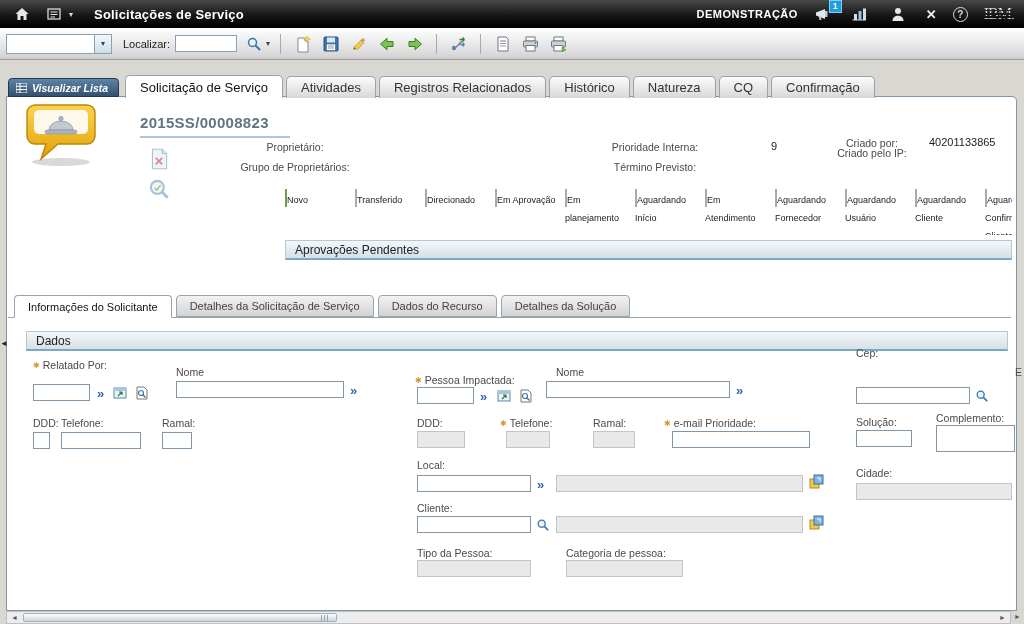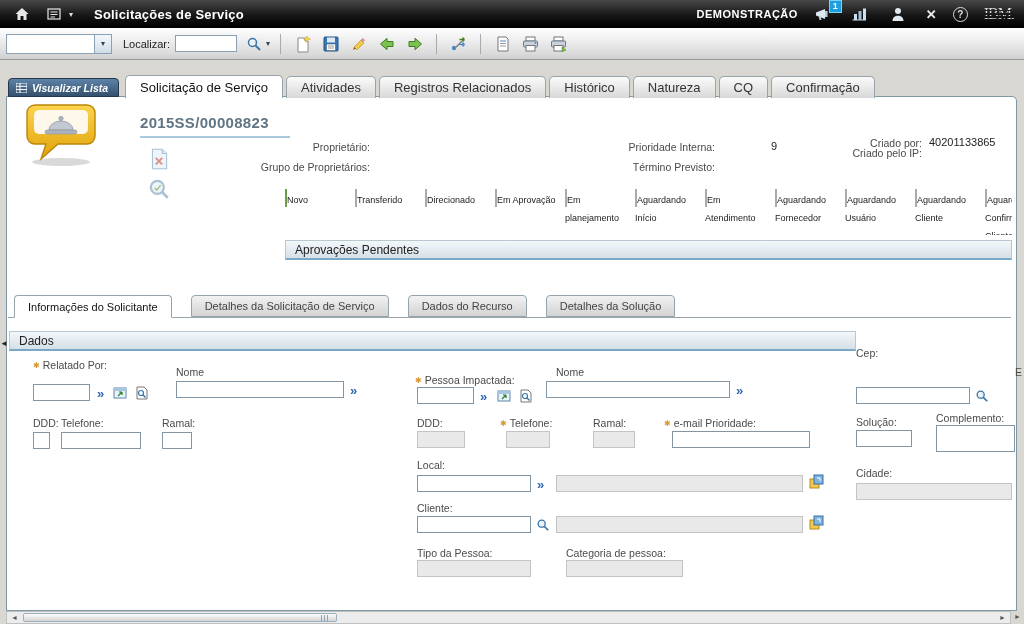--- a/index.html
+++ b/index.html
@@ -54,38 +54,38 @@
   .frame{position:absolute;left:6px;top:96px;width:1011px;height:515px;background:#fff;
     border:1px solid #7f96a5;border-radius:0 5px 0 0;z-index:1}
 
   
   .rec-id{position:absolute;left:140px;top:114px;font-size:15px;font-weight:bold;color:#5f7585;letter-spacing:.3px;z-index:3}
   .id-underline{position:absolute;left:140px;top:136px;width:150px;height:2px;background:#a9cadd;z-index:3}
   .sr-icon{position:absolute;left:20px;top:101px;z-index:3}
   .wf-icon1{position:absolute;left:147px;top:147px;z-index:3;cursor:pointer}
   .wf-icon2{position:absolute;left:147px;top:177px;z-index:3;cursor:pointer}
   .lbl{position:absolute;font-size:10.5px;color:#4a4a4a;white-space:nowrap;z-index:3}
-  .lbl-r{text-align:right}
+  .lbl-r{text-align:center}
   .val{position:absolute;font-size:11px;color:#222;white-space:nowrap;z-index:3}
   .req::before{content:"✱";color:#d9982f;font-size:8px;margin-right:3px;vertical-align:1px}
 
   
   .statusflow{position:absolute;left:285px;top:189px;width:727px;height:46px;display:flex;gap:2px;overflow:hidden;z-index:3}
   .seg{flex:0 0 68px;width:68px}
   .seg .bar{height:11px;background:linear-gradient(#d8d8d8,#bfbfbf);border:1px solid #aaa}
   .seg.on .bar{background:linear-gradient(#b6d68d,#83b156);border-color:#6f9c49}
   .seg .slabel{font-size:9px;color:#222;line-height:1.2;margin-top:3px;overflow:hidden}
 
   
   .secbar{position:absolute;height:20px;background:linear-gradient(#f3f7fa,#d6e0e7);
     border:1px solid #bac7d0;border-bottom:2px solid #7aa8c7;
     font-size:12px;color:#222;display:flex;align-items:center;padding:0 9px;z-index:3}
 
   
-  .subtabs{position:absolute;left:14px;top:295px;height:23px;display:flex;gap:19px;z-index:4}
+  .subtabs{position:absolute;left:14px;top:295px;height:23px;display:flex;gap:4px;z-index:4}
   .subtab{height:22px;padding:0 13px;background:linear-gradient(#f2f2f2,#d3d3d3);
     border:1px solid #98a4ac;border-radius:4px 4px 0 0;font-size:11px;color:#444;
     display:flex;align-items:center;cursor:pointer}
   .subtab.active{height:23px;background:#fff;color:#111;border-bottom:1px solid #fff}
   .subtab-line{position:absolute;left:8px;top:317px;width:1003px;height:1px;background:#98a4ac;z-index:3}
 
   .collapse-arrow{position:absolute;left:0px;top:339px;font-size:8px;color:#222;z-index:8;cursor:pointer}
 
   
   .inp{position:absolute;height:17px;border:1px solid #8296a6;background:#fff;font-size:11px;padding:0 2px;z-index:3}
@@ -323,21 +323,21 @@
 
   <div class="subtabs">
     <span class="subtab active">Informações do Solicitante</span>
     <span class="subtab">Detalhes da Solicitação de Serviço</span>
     <span class="subtab">Dados do Recurso</span>
     <span class="subtab">Detalhes da Solução</span>
   </div>
   <div class="subtab-line"></div>
 
   <span class="collapse-arrow">◄</span>
-  <div class="secbar" style="left:9px;top:331px;width:847px">Dados</div>
+  <div class="secbar" style="left:26px;top:331px;width:982px">Dados</div>
 
   <span class="lbl req" style="left:33px;top:359px">Relatado Por:</span>
   <input class="inp" style="left: 33px; top: 384px; width: 57px;" type="text">
   <span class="chev" style="left:97px;top:387px">»</span>
   <span class="micon" style="left:112px;top:385px">
     <svg width="16" height="16" viewBox="0 0 16 16">
         <rect x="2" y="3" width="12" height="10" fill="#eaf3fa" stroke="#5b87ad"></rect>
         <rect x="2" y="3" width="12" height="3" fill="#a8c6de"></rect>
         <path d="M6 11l4-4m0 0v3m0-3H7" stroke="#2e7d32" stroke-width="1.2" fill="none"></path>
       </svg>

